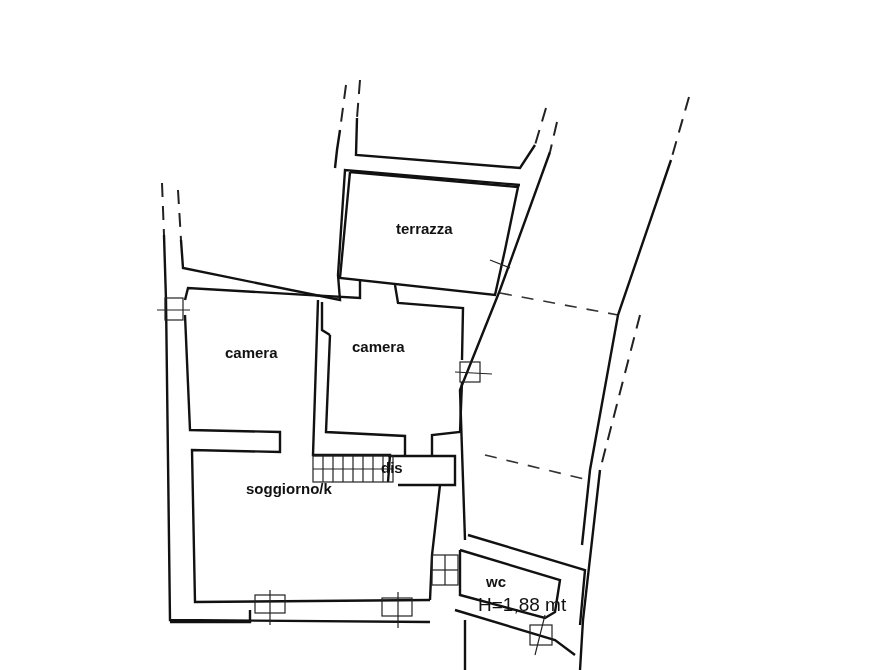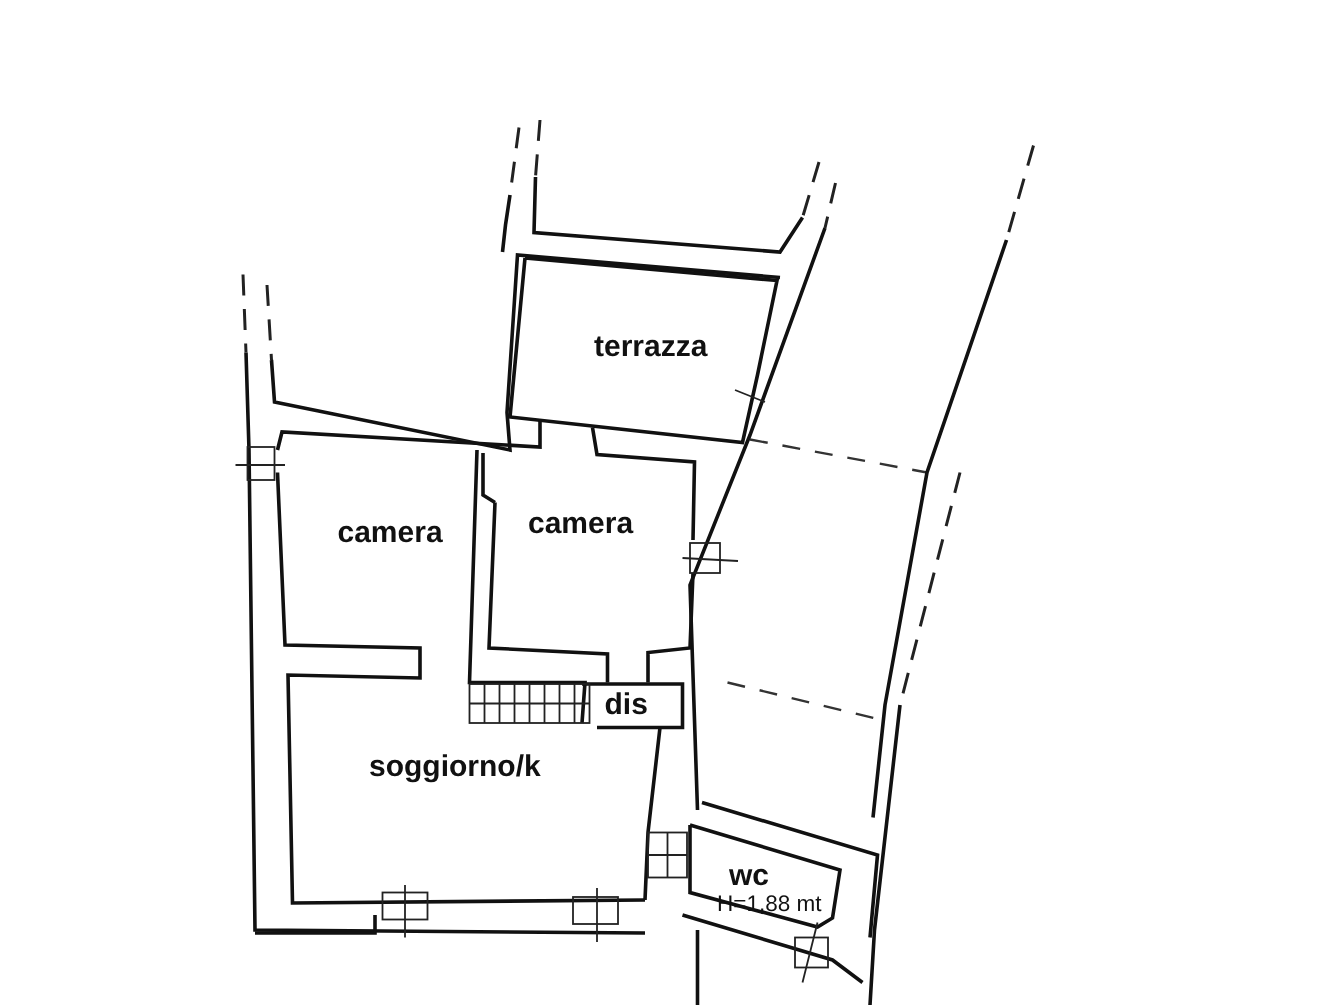--- a/index.html
+++ b/index.html
@@ -10,22 +10,22 @@
     .dash { fill: none; stroke: #222222; stroke-width: 2; stroke-dasharray: 14 9; }
     .dash-s { fill: none; stroke: #333333; stroke-width: 1.6; stroke-dasharray: 12 10; }
     .label {
       position: absolute;
       font-family: "Liberation Sans", sans-serif;
       color: #111111;
       font-weight: bold;
       white-space: nowrap;
       transform-origin: left top;
     }
-    .lbl-big { font-size: 20px; }
-    .lbl-sub { font-size: 15px; font-weight: normal; }
+    .lbl-big { font-size: 15px; }
+    .lbl-sub { font-size: 19px; font-weight: normal; }
   </style>
 </head>
 <body>
 
 <div>
   <svg id="plan" viewBox="0 0 893 670" xmlns="http://www.w3.org/2000/svg">
 
     <g>
       <line class="dash" x1="162" y1="183" x2="164" y2="235"></line>
       <line class="dash" x1="178" y1="190" x2="181" y2="240"></line>
@@ -102,17 +102,17 @@
       <line class="thin" x1="383" y1="456" x2="383" y2="482"></line>
       <rect class="thin" x="432" y="555" width="26" height="30"></rect>
       <line class="thin" x1="432" y1="570" x2="458" y2="570"></line>
       <line class="thin" x1="445" y1="555" x2="445" y2="585"></line>
     </g>
   </svg>
 
   <div class="label lbl-big" style="left:396px; top:220px;">terrazza</div>
   <div class="label lbl-big" style="left:225px; top:344px;">camera</div>
   <div class="label lbl-big" style="left:352px; top:338px;">camera</div>
-  <div class="label lbl-big" style="left:403px; top:459px;">dis</div>
-  <div class="label lbl-big" style="left:246px; top:500px;">soggiorno/k</div>
+  <div class="label lbl-big" style="left:381px; top:459px;">dis</div>
+  <div class="label lbl-big" style="left:246px; top:480px;">soggiorno/k</div>
   <div class="label lbl-big" style="left:486px; top:573px;">wc</div>
   <div class="label lbl-sub" style="left:478px; top:594px;">H=1,88 mt</div>
 </div>
 
 </body></html>

